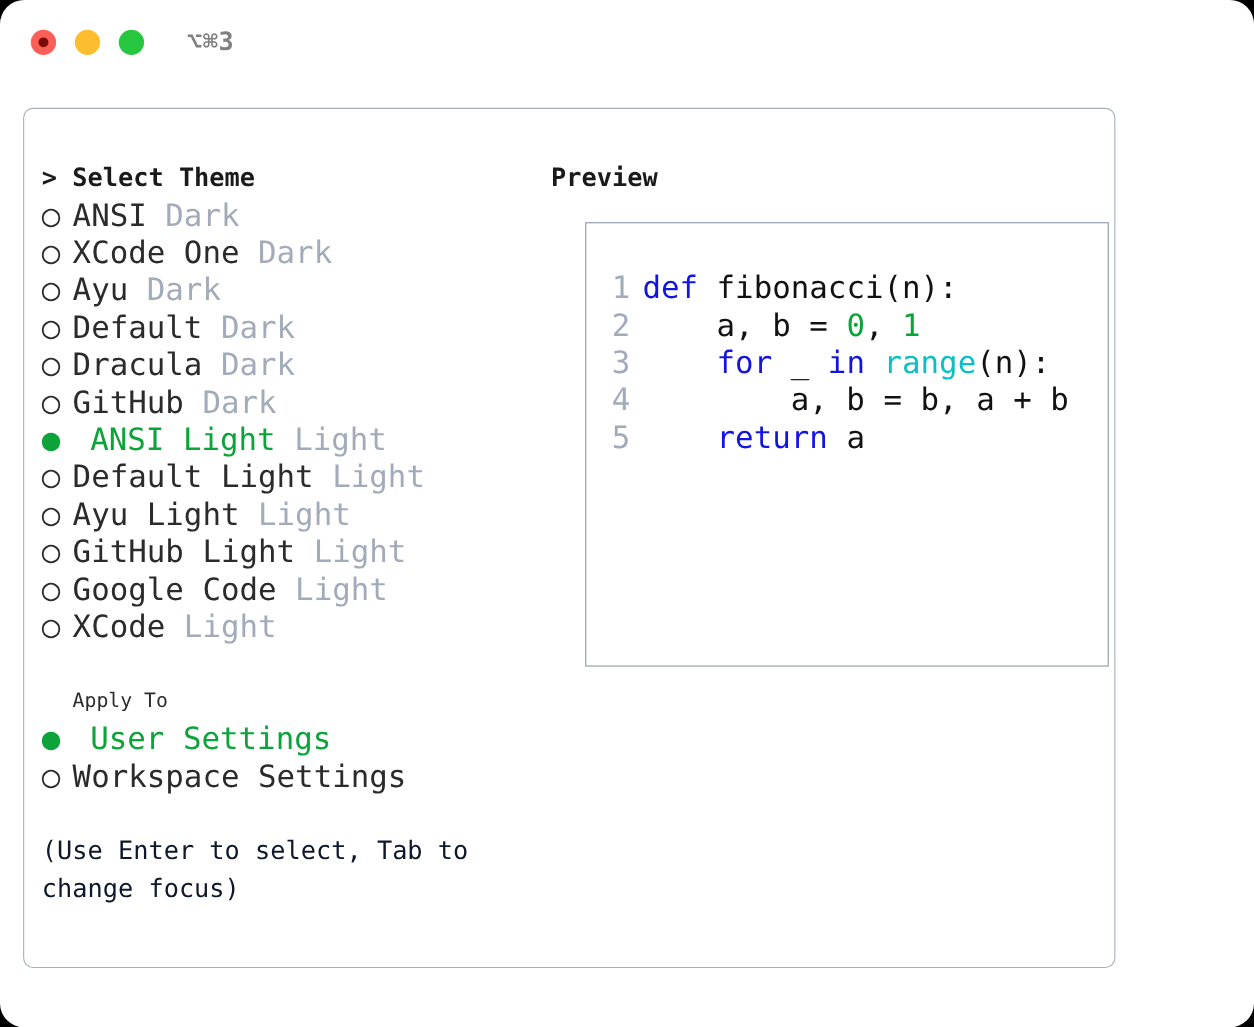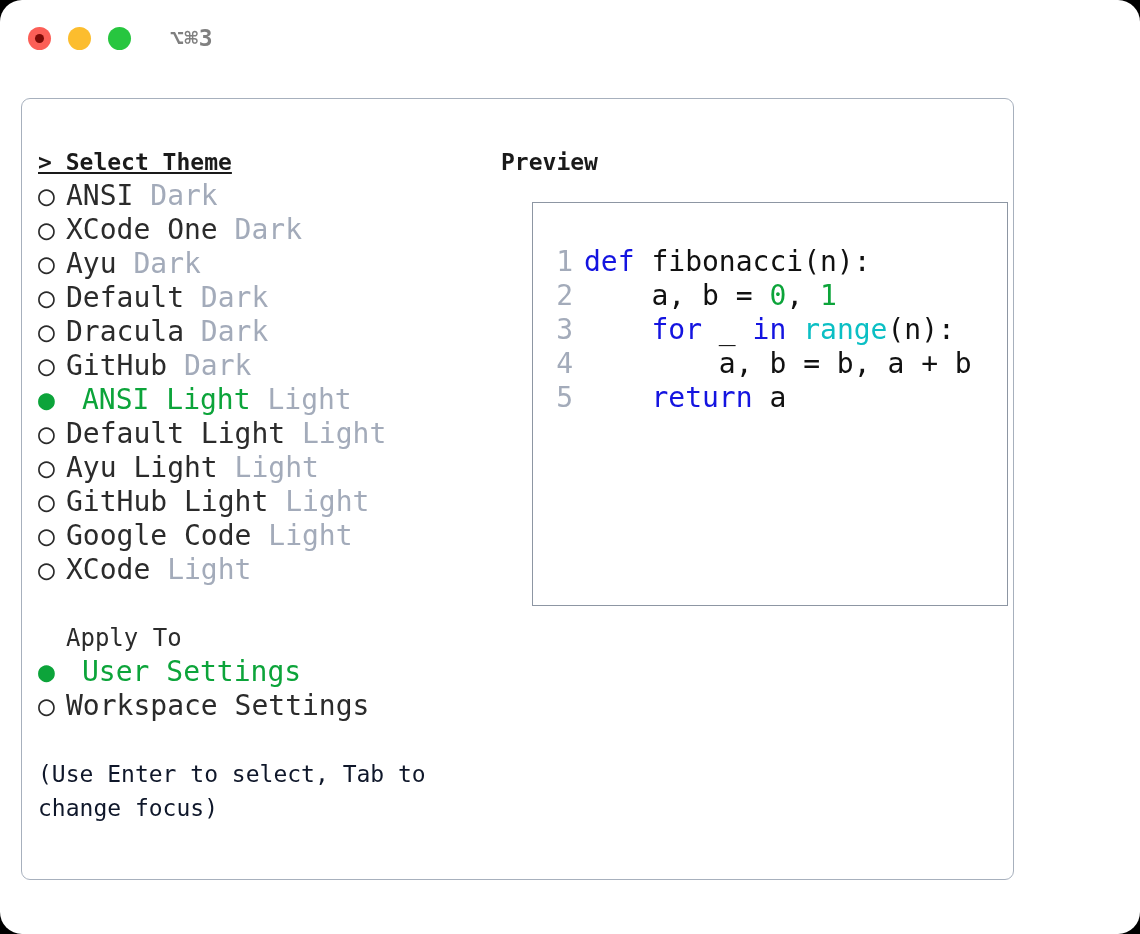--- a/index.html
+++ b/index.html
@@ -89,40 +89,39 @@
     top: 46px;
     width: 500px;
   }
 
   .heading {
     font-size: 23px;
     font-weight: bold;
     color: #1a1a1a;
     line-height: 34px;
     white-space: pre;
-    text-decoration: underline;
   }
 
   .opt-row {
     font-size: 28px;
     line-height: 34px;
     color: #2b2b2b;
     white-space: pre;
   }
   .opt-row .marker {
     display: inline-block;
     width: 28px;
     color: #2b2b2b;
   }
   .opt-row.selected .marker { color: #0ca43a; }
   .opt-row.selected .label  { color: #0ca43a; margin-left: 16px; }
   .opt-row .variant { color: #a3abba; }
 
   .section-head {
-    font-size: 24px;
+    font-size: 18px;
     line-height: 34px;
     color: #2b2b2b;
     white-space: pre;
     padding-left: 28px;
   }
 
   .spacer-sm { height: 34px; }
 
   .hint {
     font-size: 23px;

